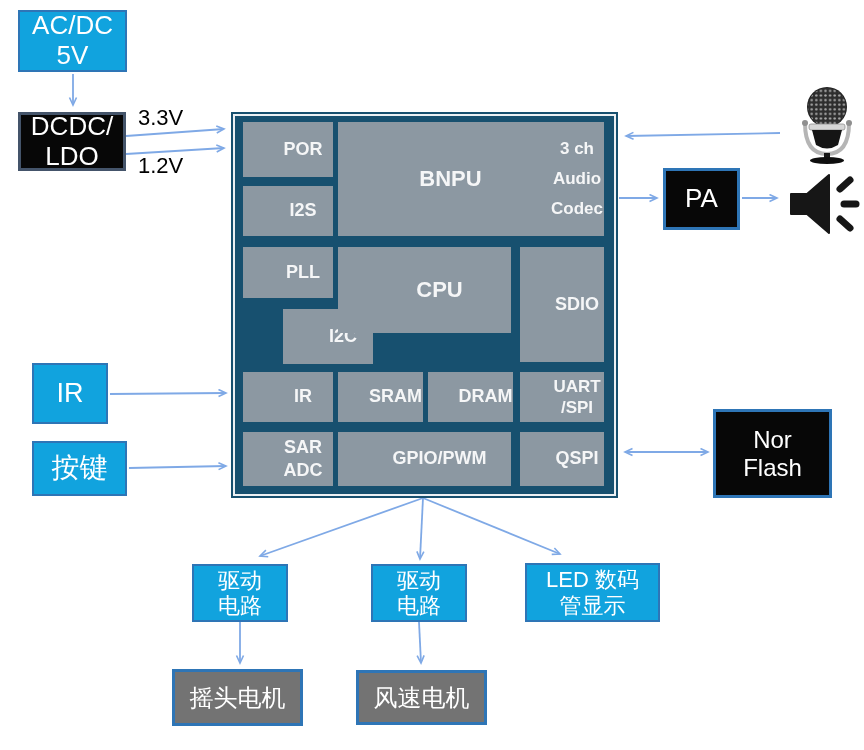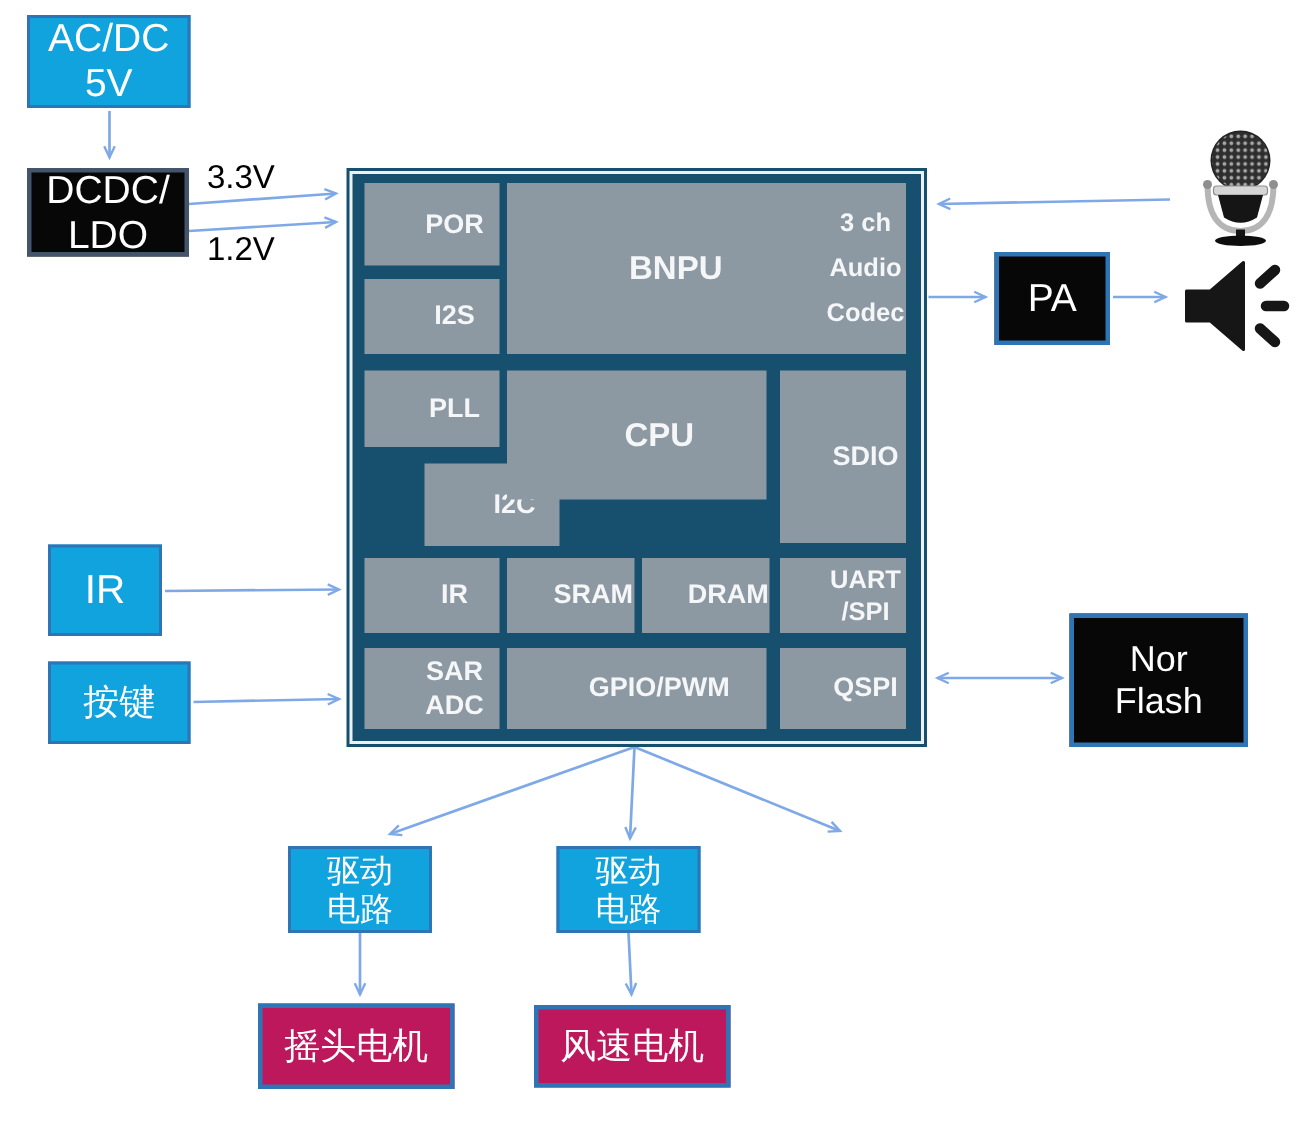--- a/index.html
+++ b/index.html
@@ -8,29 +8,29 @@
     font-family:"Liberation Sans","DejaVu Sans",sans-serif;
   }
   #arrow-layer{position:absolute;left:0;top:0;width:864px;height:750px;pointer-events:none;}
   .box{
     position:absolute;box-sizing:border-box;display:flex;align-items:center;justify-content:center;
     text-align:center;color:#ffffff;
   }
   .lbl{white-space:pre-line;line-height:1.15;}
   .cyan{background:#11a3de;border:2px solid #2e75b6;}
   .black{background:#070707;border:3px solid #2e75b6;}
-  .green{background:#be185d;border:3px solid #2e75b6;}
+  .green{background:#737373;border:3px solid #2e75b6;}
   .vlabel{position:absolute;color:#000000;font-size:22px;line-height:1;}
 
   #box-acdc  {left:18px; top:10px;  width:109px;height:62px;font-size:26px;}
   #box-dcdc  {left:18px; top:112px; width:108px;height:59px;font-size:26px;border-color:#44546a;}
   #lbl-v33   {left:138px;top:107px;}
   #lbl-v12   {left:138px;top:155px;}
   #box-ir    {left:32px; top:363px; width:76px; height:61px;font-size:27px;}
-  #box-keys  {left:32px; top:441px; width:95px; height:55px;font-size:24px;}
+  #box-keys  {left:32px; top:441px; width:95px; height:55px;font-size:28px;}
   #box-pa    {left:663px;top:168px; width:77px; height:62px;font-size:26px;}
   #box-nor   {left:713px;top:409px; width:119px;height:89px;font-size:24px;}
   #box-drv1  {left:192px;top:564px; width:96px; height:58px;font-size:22px;}
   #box-drv2  {left:371px;top:564px; width:96px; height:58px;font-size:22px;}
   #box-led   {left:525px;top:563px; width:135px;height:59px;font-size:22px;}
   #box-motor1{left:172px;top:669px; width:131px;height:57px;font-size:24px;}
   #box-motor2{left:356px;top:670px; width:131px;height:55px;font-size:24px;}
 
   #chip{position:absolute;left:231px;top:112px;width:387px;height:386px;background:#17506f;}
   #chip::after{content:'';position:absolute;inset:2px;border:2px solid rgba(255,255,255,0.92);pointer-events:none;}
@@ -111,20 +111,24 @@
 Flash</span>
     </div>
   <div class="box cyan" id="box-drv1">
       <span class="lbl">驱动
 电路</span>
     </div>
   <div class="box cyan" id="box-drv2">
       <span class="lbl">驱动
 电路</span>
     </div>
+  <div class="box cyan" id="box-led">
+      <span class="lbl">LED 数码
+管显示</span>
+    </div>
   <div class="box green" id="box-motor1">
       <span class="lbl">摇头电机</span>
     </div>
   <div class="box green" id="box-motor2">
       <span class="lbl">风速电机</span>
     </div>
 
   <div id="chip">
     <div class="blk" id="blk-por">POR</div>
     <div class="blk" id="blk-i2s">I2S</div>

